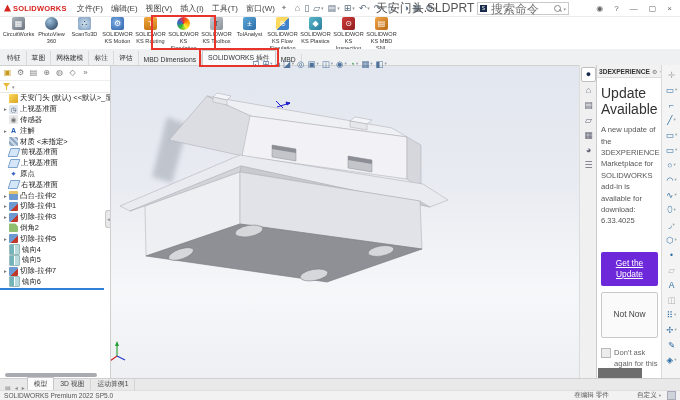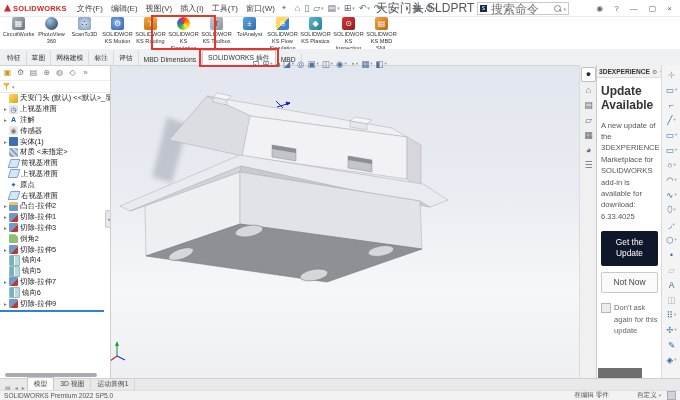--- a/index.html
+++ b/index.html
@@ -87,25 +87,25 @@
   
   #taskstrip{position:absolute;left:579px;top:65px;width:17px;bottom:21px;background:#f0f0f0;border-left:1px solid #dcdcdc;z-index:6}
   .tsi{width:13px;height:13px;margin:2px auto;text-align:center;font-size:9px;line-height:13px;color:#667;cursor:default;border-radius:2px}
   .tsi.active{background:#fff;border:1px solid #bfbfbf;color:#17294a}
   
   #panel{position:absolute;left:596px;top:65px;width:65px;bottom:21px;background:#fff;border-left:1px solid #ccc;z-index:6}
   .phead{height:12px;background:#f1f1f1;border-bottom:1px solid #ddd;display:flex;align-items:center;
          font-size:6.6px;font-weight:bold;color:#333;padding:0 2px;gap:2px;white-space:nowrap;overflow:hidden}
   .phead .hicon{font-size:6px;color:#777;font-weight:normal}
   .pbody{padding:5px 4px 0;font-size:7.6px;color:#555}
-  .ptitle{font-size:12px;font-weight:bold;color:#333;line-height:1.15;margin:2px 0 7px}
-  .pdesc{line-height:1.5;margin-bottom:9px}
+  .ptitle{font-size:14px;font-weight:normal;color:#333;line-height:1.15;margin:2px 0 7px}
+  .pdesc{line-height:1.5;margin-bottom:25px}
   .btn-primary{color:#fff;text-align:center;font-size:8.4px;padding:6px 2px;border-radius:2px;margin:0 0 6px;line-height:1.35;cursor:pointer}
   .btn-secondary{background:#fafafa;border:1px solid #c9c9c9;color:#444;text-align:center;font-size:8.4px;
-                 padding:4px 2px;border-radius:2px;margin:4px 0 9px;line-height:1.35;cursor:pointer}
+                 padding:16px 2px;border-radius:2px;margin:4px 0 9px;line-height:1.35;cursor:pointer}
   .chk{display:flex;gap:3px;color:#666;font-size:7.6px;line-height:1.5}
   .chk .box{width:8px;height:8px;background:#ececec;border:1px solid #b9b9b9;flex:none;margin-top:1px}
   .dark-note{position:absolute;left:598px;top:368px;width:44px;height:11px;background:#6e6e6e;z-index:8}
   
   #sketchstrip{position:absolute;left:661px;top:65px;width:19px;bottom:21px;background:#f4f4f4;border-left:1px solid #dadada;
                display:flex;flex-direction:column;align-items:center;padding-top:2px;z-index:6}
   .ski{height:15px;display:flex;align-items:center;font-size:8.5px;color:#2e6da3;cursor:default}
   .ski .caret{font-size:4.5px;color:#9aa;margin-left:1px}
   .ski.dim{color:#b2b2b2}
   
@@ -271,36 +271,31 @@
         <span class="texp"></span>
         <span class="ti ti-part"></span>
         <span class="tl">天安门头 (默认) &lt;&lt;默认&gt;_显示...</span>
       </div>
       <div class="trow">
         <span class="texp">▸</span>
         <span class="ti ti-history">◷</span>
         <span class="tl">上视基准面</span>
       </div>
       <div class="trow">
+        <span class="texp"></span>
+        <span class="ti ti-sensors">◉</span>
+        <span class="tl">传感器</span>
+      </div>
+      <div class="trow">
         <span class="texp">▸</span>
         <span class="ti ti-annotations">A</span>
         <span class="tl">注解</span>
       </div>
       <div class="trow">
         <span class="texp"></span>
-        <span class="ti ti-sensors">◉</span>
-        <span class="tl">传感器</span>
-      </div>
-      <div class="trow">
-        <span class="texp">▸</span>
-        <span class="ti ti-solid-bodies"></span>
-        <span class="tl">实体(1)</span>
-      </div>
-      <div class="trow">
-        <span class="texp"></span>
         <span class="ti ti-material"></span>
         <span class="tl">材质 &lt;未指定&gt;</span>
       </div>
       <div class="trow">
         <span class="texp"></span>
         <span class="ti ti-plane"></span>
         <span class="tl">前视基准面</span>
       </div>
       <div class="trow">
         <span class="texp"></span>
@@ -354,25 +349,20 @@
       </div>
       <div class="trow">
         <span class="texp">▸</span>
         <span class="ti ti-cut-extrude"></span>
         <span class="tl">切除-拉伸7</span>
       </div>
       <div class="trow">
         <span class="texp"></span>
         <span class="ti ti-mirror"></span>
         <span class="tl">镜向6</span>
-      </div>
-      <div class="trow">
-        <span class="texp">▸</span>
-        <span class="ti ti-cut-extrude"></span>
-        <span class="tl">切除-拉伸9</span>
       </div>
       <div class="rollback"></div>
     </div>
   <div class="hscroll"></div>
   <div class="tree-collapse">◂</div>
 </div>
 
 <div id="viewport">
   <svg viewBox="0 0 469 314">
     <defs>
@@ -486,21 +476,21 @@
 
 <div id="panel">
   <div class="phead">
     <span>3DEXPERIENCE</span>
     <span class="hicon">⚙</span>
     <span class="hicon">✦</span>
   </div>
   <div class="pbody">
     <div class="ptitle">Update Available</div>
     <div class="pdesc">A new update of the 3DEXPERIENCE Marketplace for SOLIDWORKS add-in is available for download: 6.33.4025</div>
-    <div class="btn-primary" id="btnPrimary" style="background: #0f172a;">Get the Update</div>
+    <div class="btn-primary" id="btnPrimary" style="background: #6d28d9; text-decoration: underline;">Get the Update</div>
     <div class="btn-secondary">Not Now</div>
     <div class="chk">
       <span class="box"></span>
       <span>Don't ask again for this update</span>
     </div>
   </div>
 </div>
 <div class="dark-note"></div>
 
 <div id="sketchstrip">

